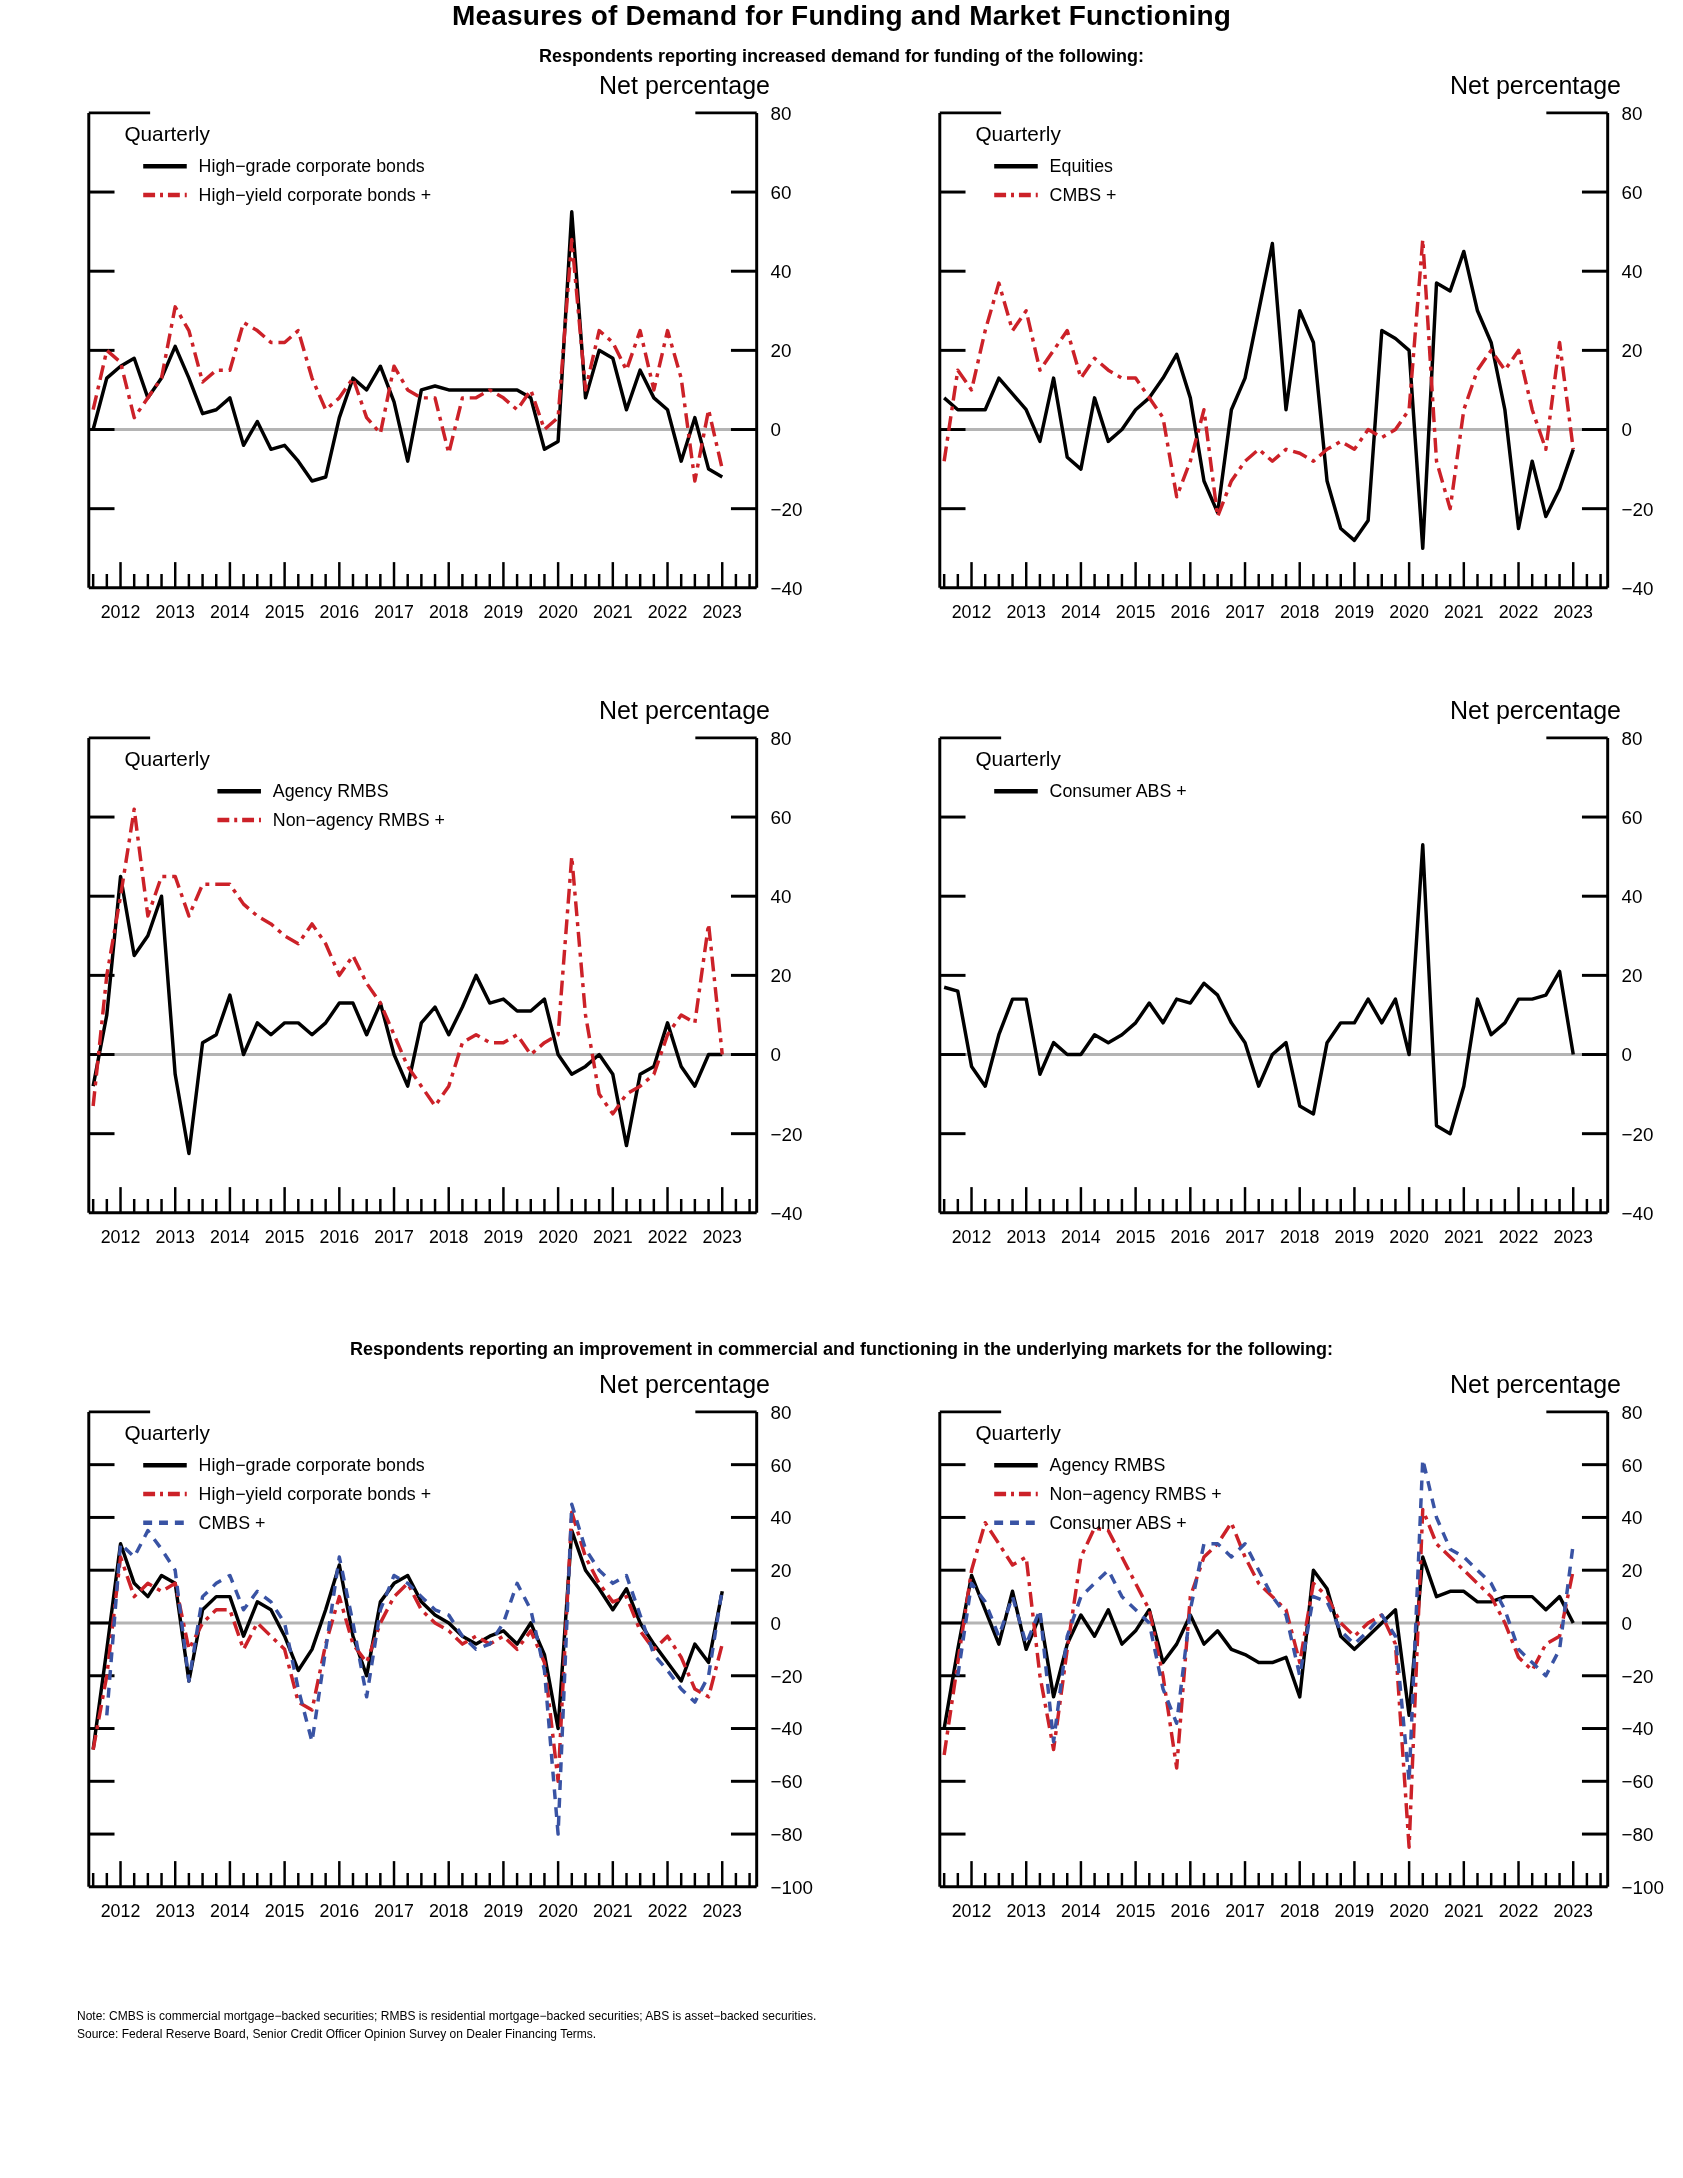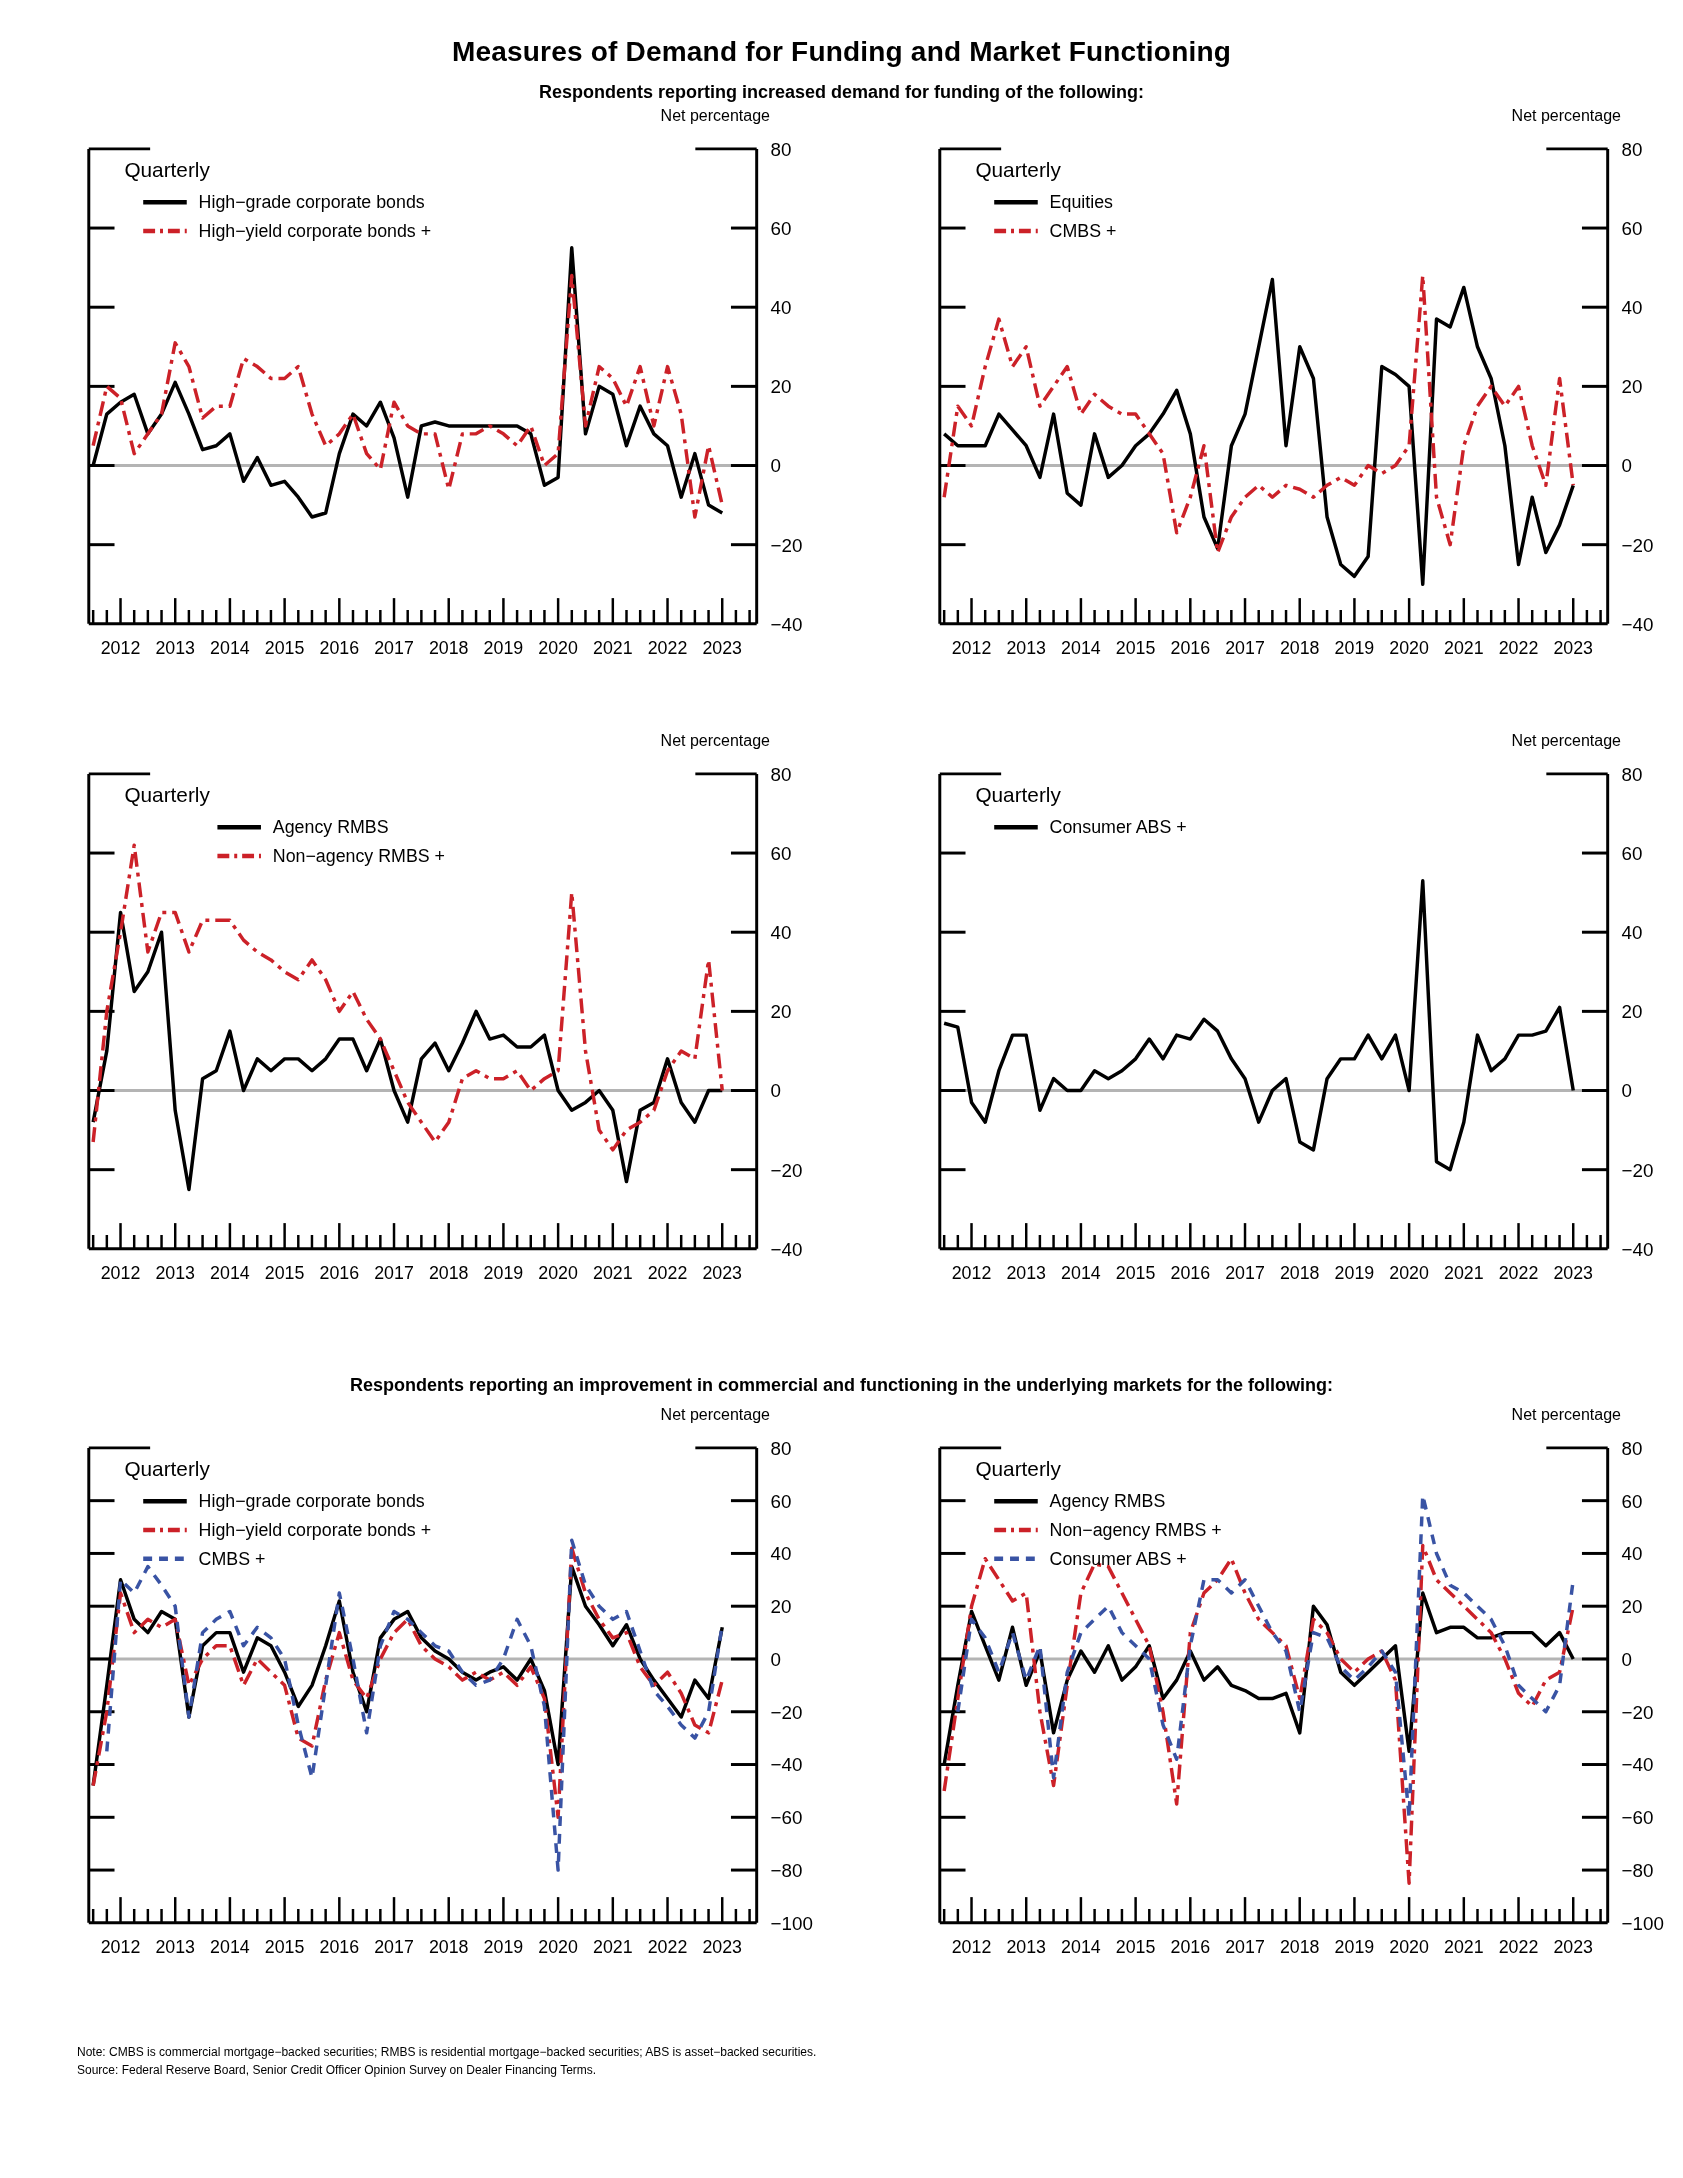--- a/index.html
+++ b/index.html
@@ -1,25 +1,25 @@
 <!DOCTYPE html>
 <html><head>
 <meta charset="utf-8">
 <style>
   html,body{margin:0;padding:0;background:#ffffff;}
   body{width:1683px;height:2178px;font-family:"Liberation Sans", sans-serif;color:#000;}
   .page{position:relative;width:1683px;height:2178px;overflow:hidden;background:#fff;}
-  .fig-title{padding-top:36px;text-align:center;font-size:28px;font-weight:bold;letter-spacing:0.2px;}
+  .fig-title{text-align:center;font-size:28px;font-weight:bold;letter-spacing:0.2px;}
   .section-heading{margin-top:14px;text-align:center;font-size:18px;font-weight:bold;}
   .section-heading.liquidity{margin-top:40px;}
   .panel-grid{display:flex;gap:99px;padding-left:69px;margin-top:4px;}
   .panel-grid.row2{margin-top:22px;}
   .panel-grid.row3{margin-top:10px;}
   figure.panel{margin:0;position:relative;width:752px;}
-  .net-pct{height:24px;text-align:right;padding-right:51px;font-size:16px;}
+  .net-pct{height:24px;text-align:right;padding-right:51px;font-size:25px;}
   svg.plot{display:block;}
   .notes{margin-top:34px;padding-left:77px;font-size:12px;line-height:1.5;}
 </style>
 </head>
 <body>
 
 <div class="page">
   <div class="fig-title">Measures of Demand for Funding and Market Functioning</div>
   <div class="section-heading">Respondents reporting increased demand for funding of the following:</div>
 

